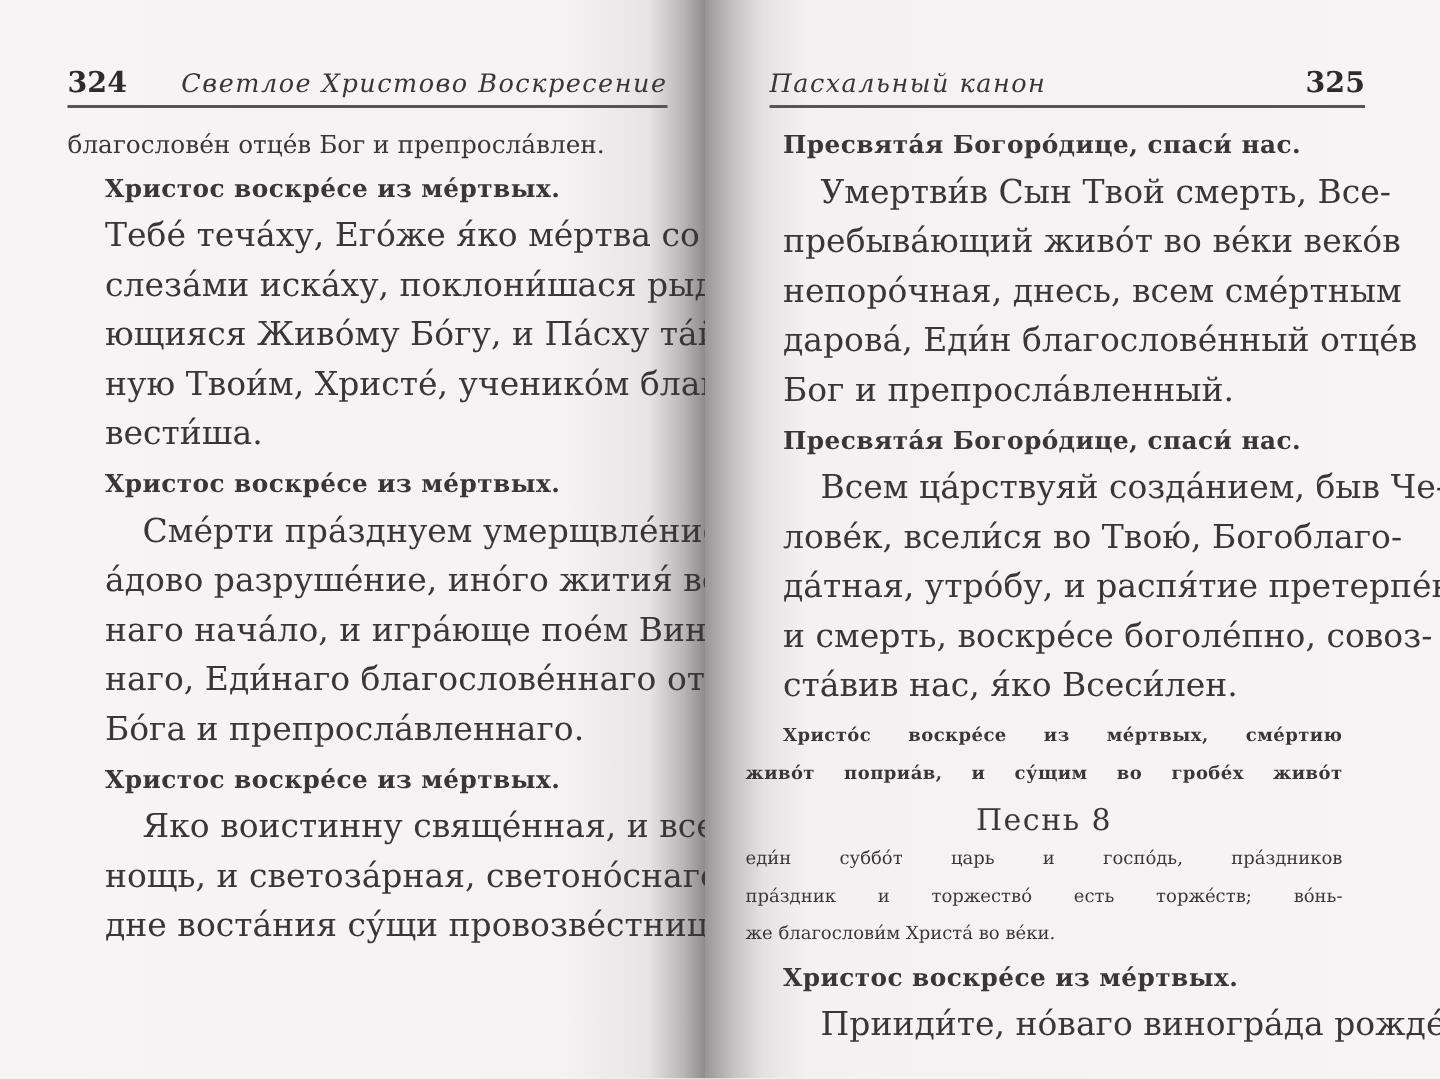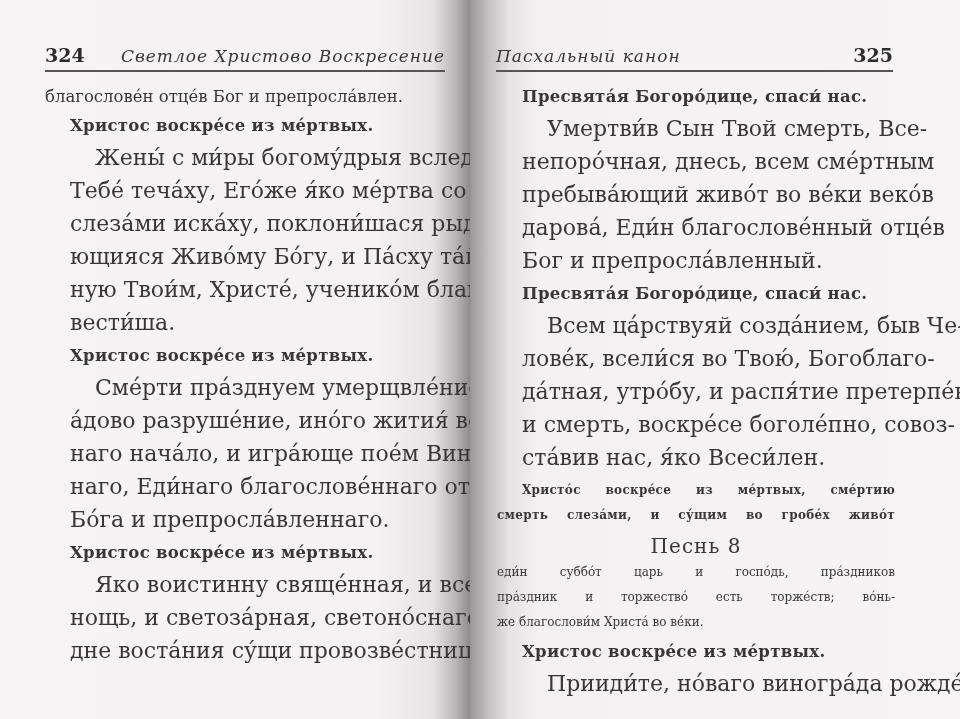--- a/index.html
+++ b/index.html
@@ -5,21 +5,21 @@
   html,body{margin:0;padding:0;}
   body{width:960px;height:719px;overflow:hidden;background:#f6f3f4;position:relative;
        font-family:"DejaVu Serif","Liberation Serif",serif;color:#3a3637;}
   .spread{position:absolute;inset:0;display:flex;}
   .page{position:relative;height:719px;box-sizing:border-box;}
   .page.left{width:470px;background:linear-gradient(to right,#f7f4f5 0%,#f5f2f3 80%,#e8e4e5 92%,#b9b5b6 97%,#8f8b8c 100%);}
   .page.right{width:490px;background:linear-gradient(to right,#9a9697 0%,#c7c3c4 4%,#e6e2e3 8%,#f4f1f2 14%,#f7f4f5 100%);}
   .header{position:absolute;top:44px;display:flex;align-items:baseline;justify-content:space-between;
           border-bottom:2px solid #555;padding-bottom:4px;}
   .left .header{left:45px;width:400px;}
-  .right .header{left:26px;width:397px;}
+  .right .header{left:43px;width:397px;}
   .pnum{font-weight:bold;font-size:19px;color:#2f2b2c;}
   .running{font-style:italic;font-size:17px;letter-spacing:1px;color:#3a3637;}
   .text{position:absolute;}
   .left .text{left:45px;top:84px;width:402px;}
   .right .text{left:27px;top:84px;width:398px;}
   .small{font-size:16.5px;line-height:25px;}
   .refrain{font-weight:bold;font-size:16.5px;line-height:26px;padding-left:25px;margin-top:4px;letter-spacing:0.3px;}
   .stanza{font-size:22px;line-height:33px;text-align:justify;text-indent:25px;margin:2px 0;}
   .stanza .line{display:block;text-align:justify;text-align-last:justify;}
   .stanza .line.last{text-align-last:left;}
@@ -41,21 +41,20 @@
       <span class="pnum">324</span>
       <span class="running">Светлое Христово Воскресение</span>
     </div>
     <div class="text">
       <div class="small">
         <span class="line">благословéн отцéв Бог и препрослáвлен.</span>
       </div>
 
       <div class="refrain">Христос воскрéсе из мéртвых.</div>
       <div class="stanza">
-        <span class="line first">Жены́ с ми́ры богому́дрыя вслед</span>
         <span class="line">Тебé течáху, Егóже я́ко мéртва со</span>
         <span class="line">слезáми искáху, поклони́шася рыдá-</span>
         <span class="line">ющияся Живóму Бóгу, и Пáсху тáй-</span>
         <span class="line">ную Твои́м, Христé, ученикóм благо-</span>
         <span class="line last">вести́ша.</span>
       </div>
 
       <div class="refrain">Христос воскрéсе из мéртвых.</div>
       <div class="stanza">
         <span class="line first">Смéрти прáзднуем умерщвлéние,</span>
@@ -77,38 +76,38 @@
 
   <div class="page right">
     <div class="header">
       <span class="running">Пасхальный канон</span>
       <span class="pnum">325</span>
     </div>
     <div class="text">
       <div class="refrain" style="margin-top:0">Пресвятáя Богорóдице, спаси́ нас.</div>
       <div class="stanza">
         <span class="line first">Умертви́в Сын Твой смерть, Все-</span>
+        <span class="line">пребывáющий живóт во вéки векóв</span>
         <span class="line">непорóчная, днесь, всем смéртным</span>
-        <span class="line">пребывáющий живóт во вéки векóв</span>
         <span class="line">даровá, Еди́н благословéнный отцéв</span>
         <span class="line last">Бог и препрослáвленный.</span>
       </div>
 
       <div class="refrain">Пресвятáя Богорóдице, спаси́ нас.</div>
       <div class="stanza">
         <span class="line first">Всем цáрствуяй создáнием, быв Че-</span>
         <span class="line">ловéк, всели́ся во Твою́, Богоблаго-</span>
         <span class="line">дáтная, утрóбу, и распя́тие претерпéв</span>
         <span class="line">и смерть, воскрéсе боголéпно, совоз-</span>
         <span class="line last">стáвив нас, я́ко Всеси́лен.</span>
       </div>
 
       <div class="refrain smallj" style="padding-left:0">
         <span class="line first">Христóс воскрéсе из мéртвых, смéртию</span>
-        <span class="line">смерть слезáми, и су́щим во гробéх живóт</span>
+        <span class="line">живóт поприáв, и су́щим во гробéх живóт</span>
       </div>
 
       <div class="heading">Песнь 8</div>
 
       <div class="smallj">
         <span class="line">еди́н суббóт царь и госпóдь, прáздников</span>
         <span class="line">прáздник и торжествó есть торжéств; вóнь-</span>
         <span class="line last">же благослови́м Христá во вéки.</span>
       </div>
 

